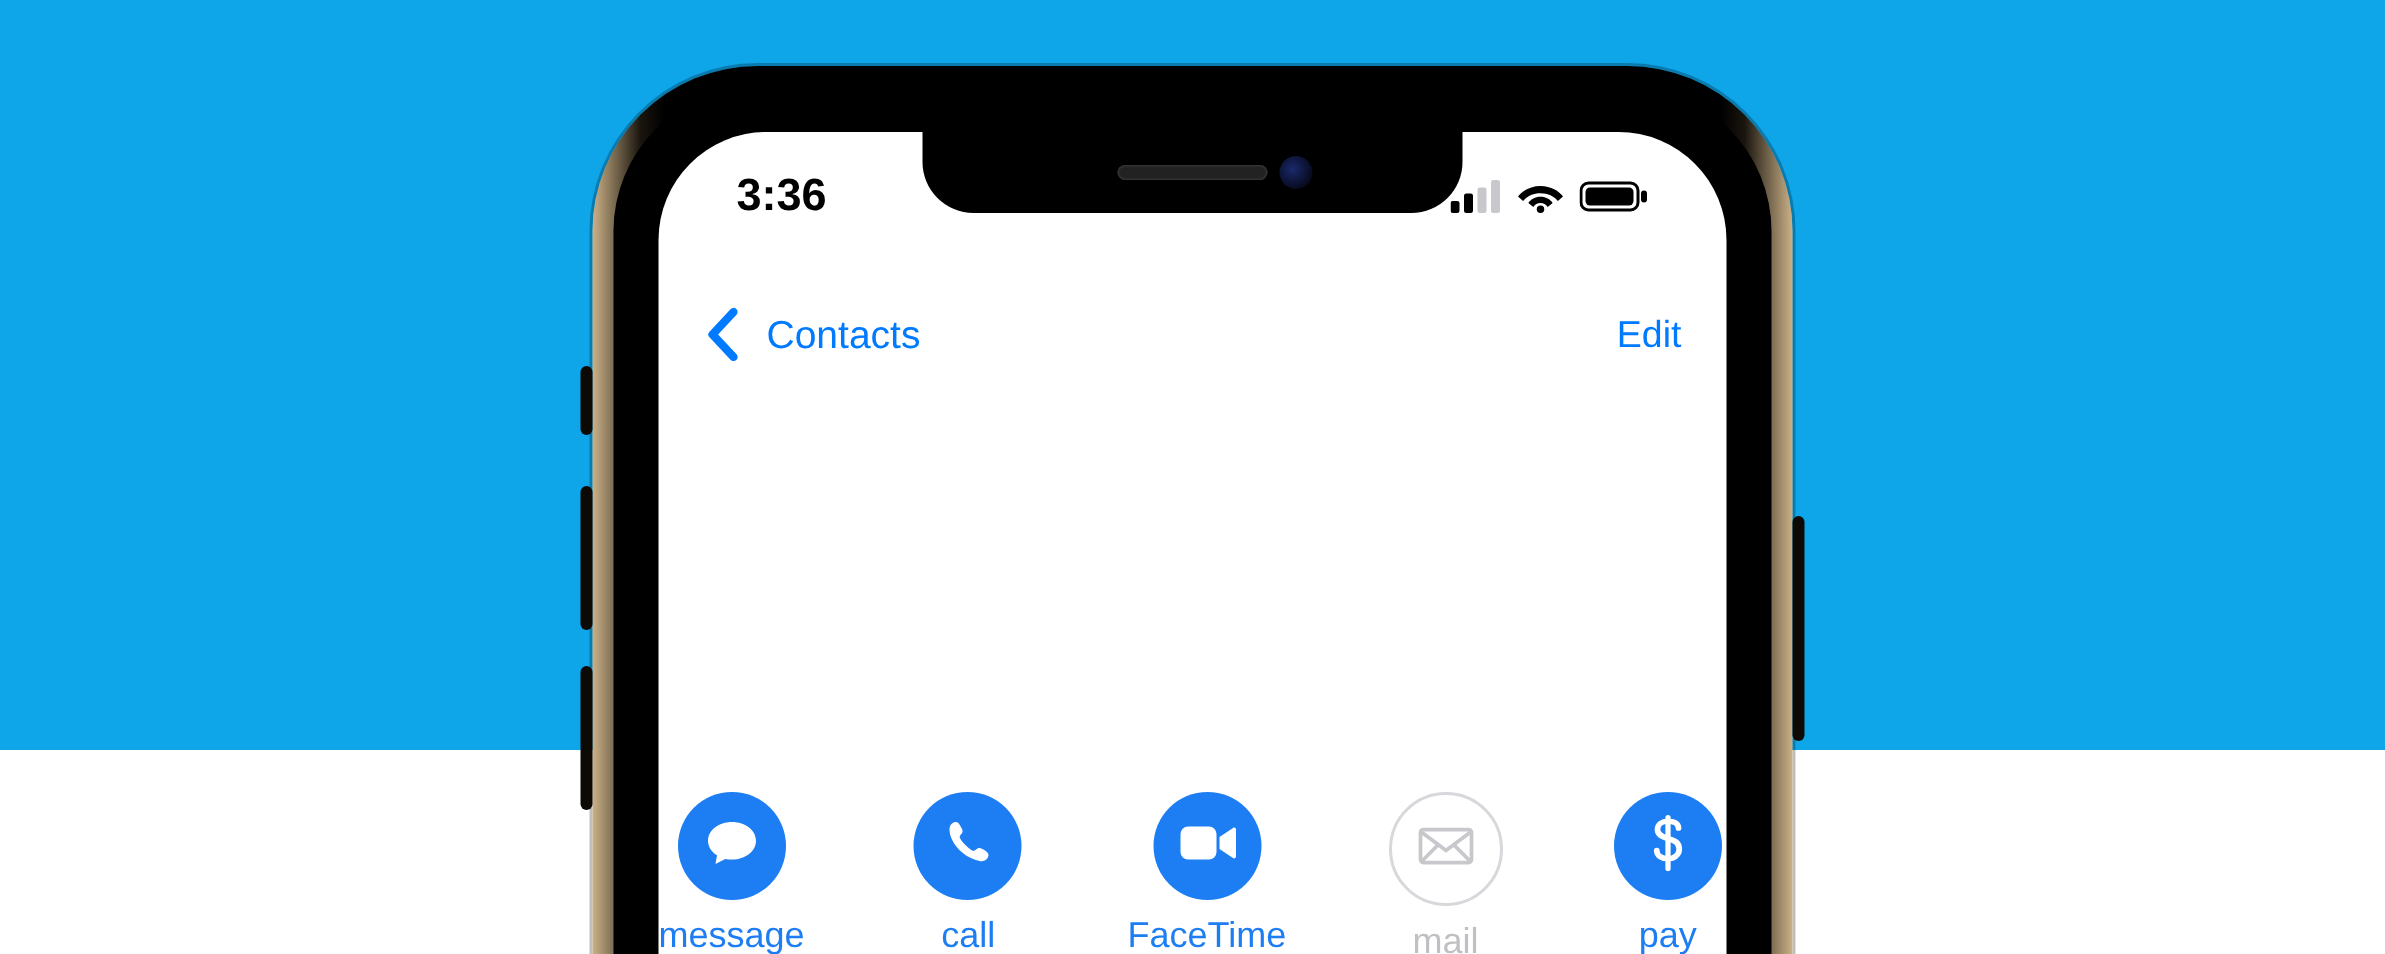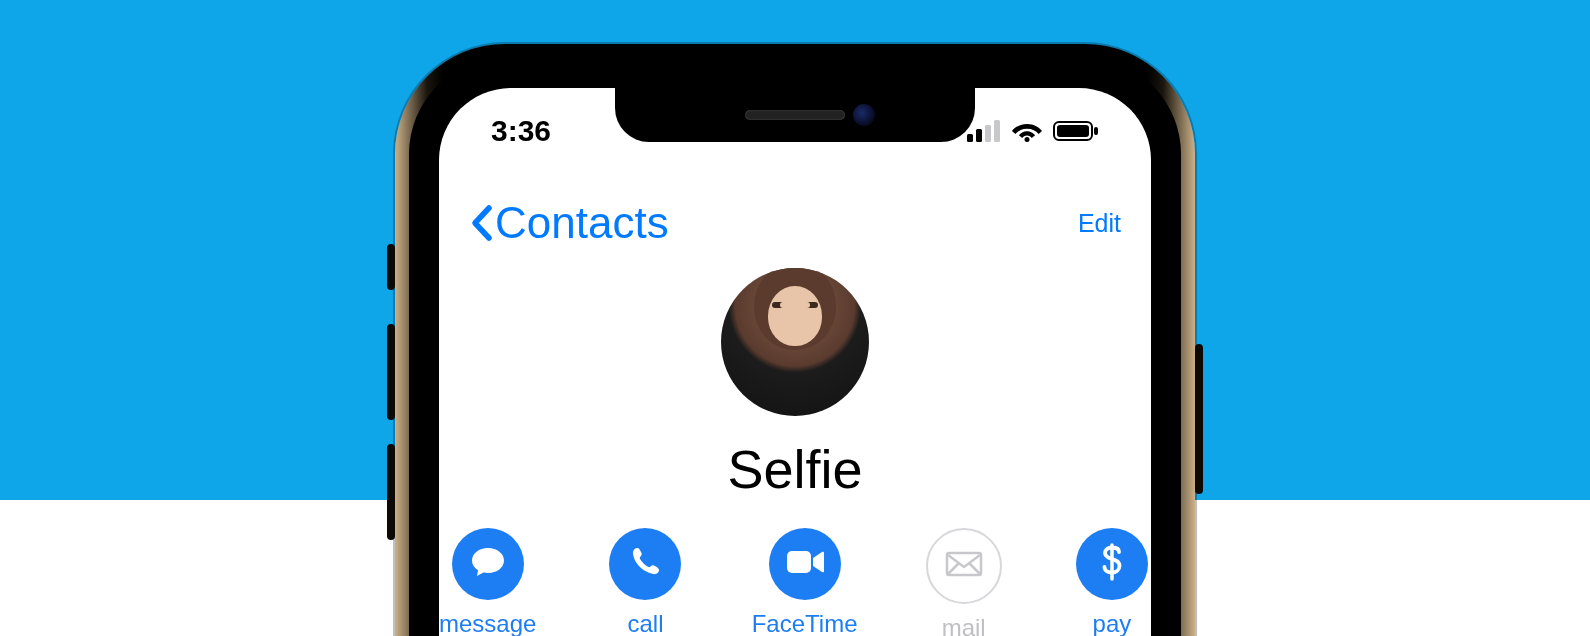--- a/index.html
+++ b/index.html
@@ -114,24 +114,24 @@
     height: 70px;
     display: flex;
     justify-content: space-between;
     align-items: center;
     padding: 0 30px;
   }
   .back {
     display: flex;
     align-items: center;
     color: #007aff;
-    font-size: 44px;
+    font-size: 26px;
     font-weight: 400;
     cursor: pointer;
-    gap: 0;
+    gap: 16px;
   }
   .back svg { display: block; }
   .edit {
     color: #007aff;
     font-size: 25px;
     font-weight: 400;
     cursor: pointer;
   }
   
   .contact-header {
@@ -261,24 +261,20 @@
             <span>
               <svg width="26" height="38" viewBox="0 0 26 38">
                 <polyline points="20,4 6,19 20,34" fill="none" stroke="#007aff" stroke-width="5.5" stroke-linecap="round" stroke-linejoin="round"></polyline>
               </svg>
             </span>
             <span>Contacts</span>
           </div>
           <div class="edit">Edit</div>
         </div>
 
-        <div class="contact-header">
-          <div class="avatar"></div>
-          <div class="contact-name">Selfie</div>
-        </div>
 
         <div class="actions">
 
           <div class="action">
             <div class="action-btn action-enabled">
               <span>
                 <svg width="36" height="34" viewBox="0 0 36 34">
                   <path d="M18 3 C9 3 2 8.5 2 15.5 C2 19.5 4.3 23 8 25.2 L7 31 L13.5 27.6 C15 27.9 16.5 28 18 28 C27 28 34 22.5 34 15.5 C34 8.5 27 3 18 3 Z"></path>
                 </svg>
               </span>

